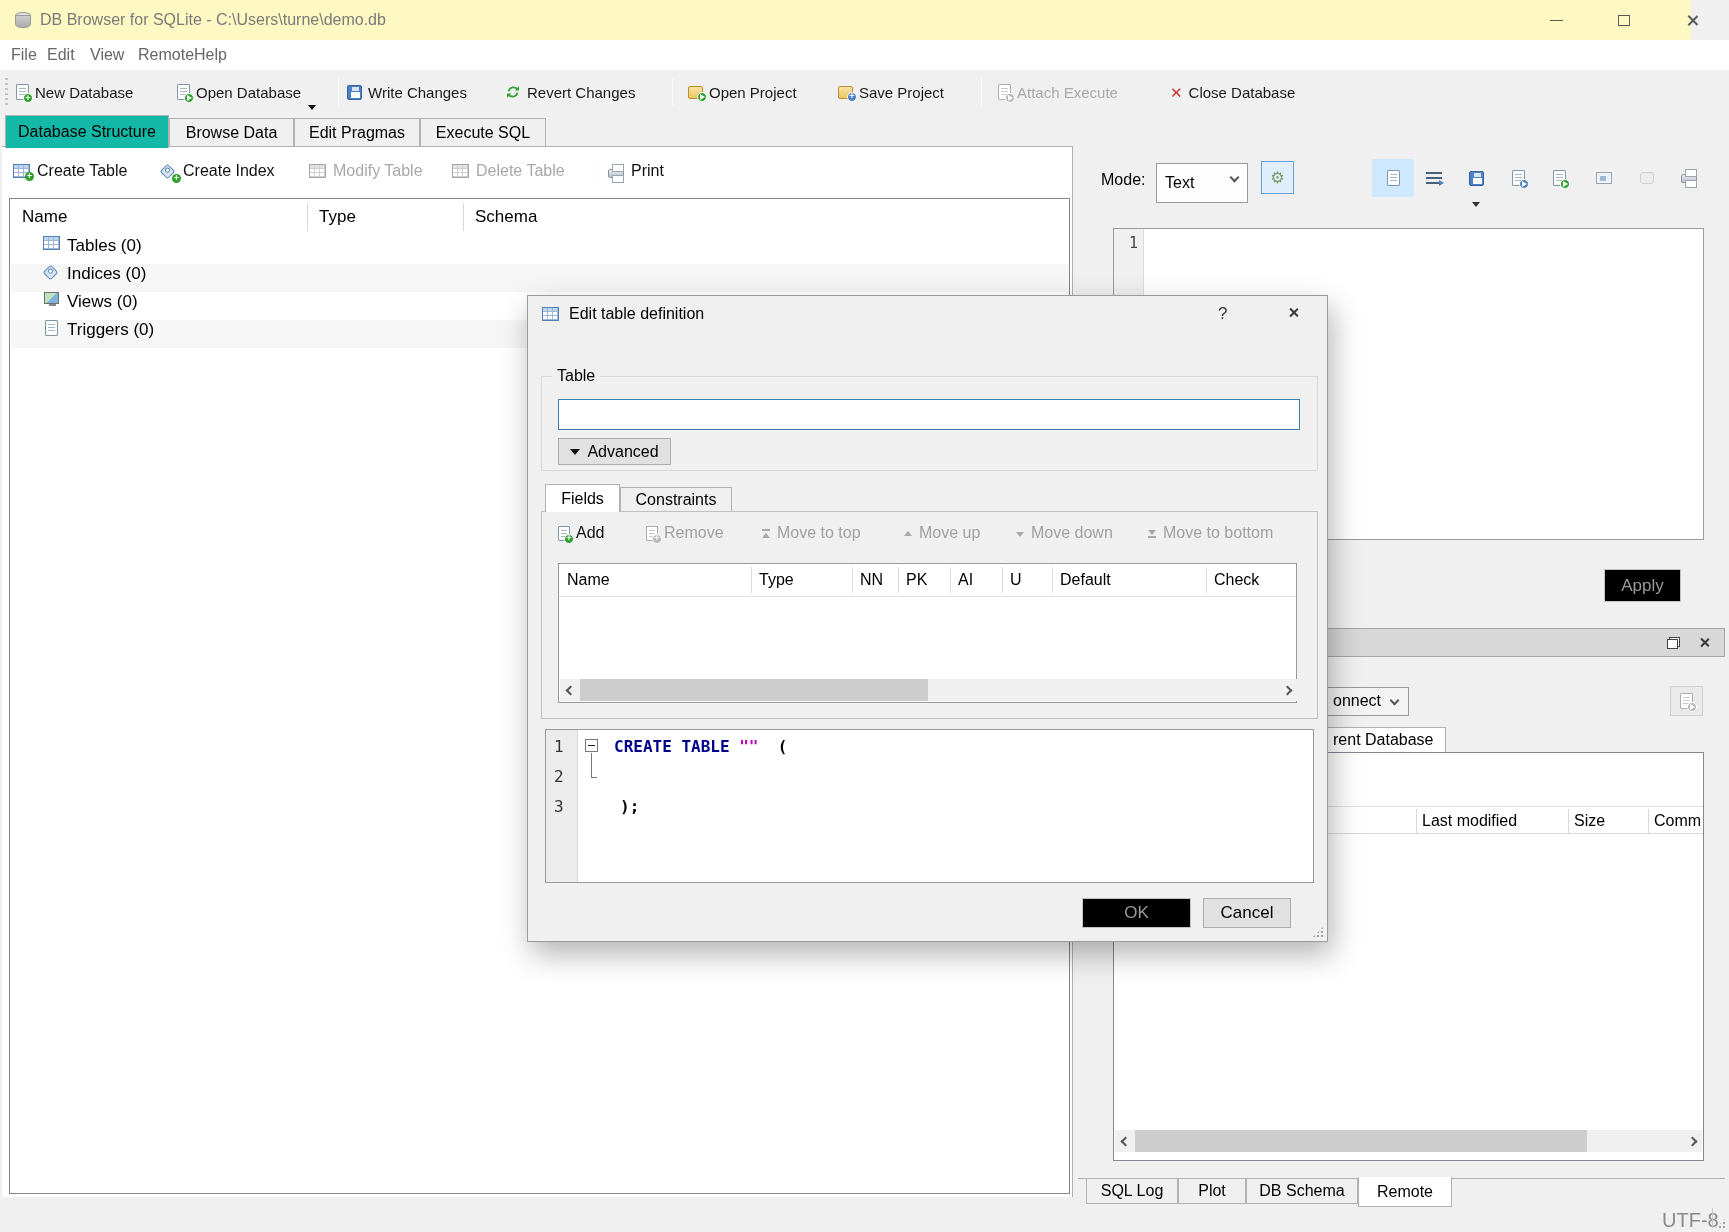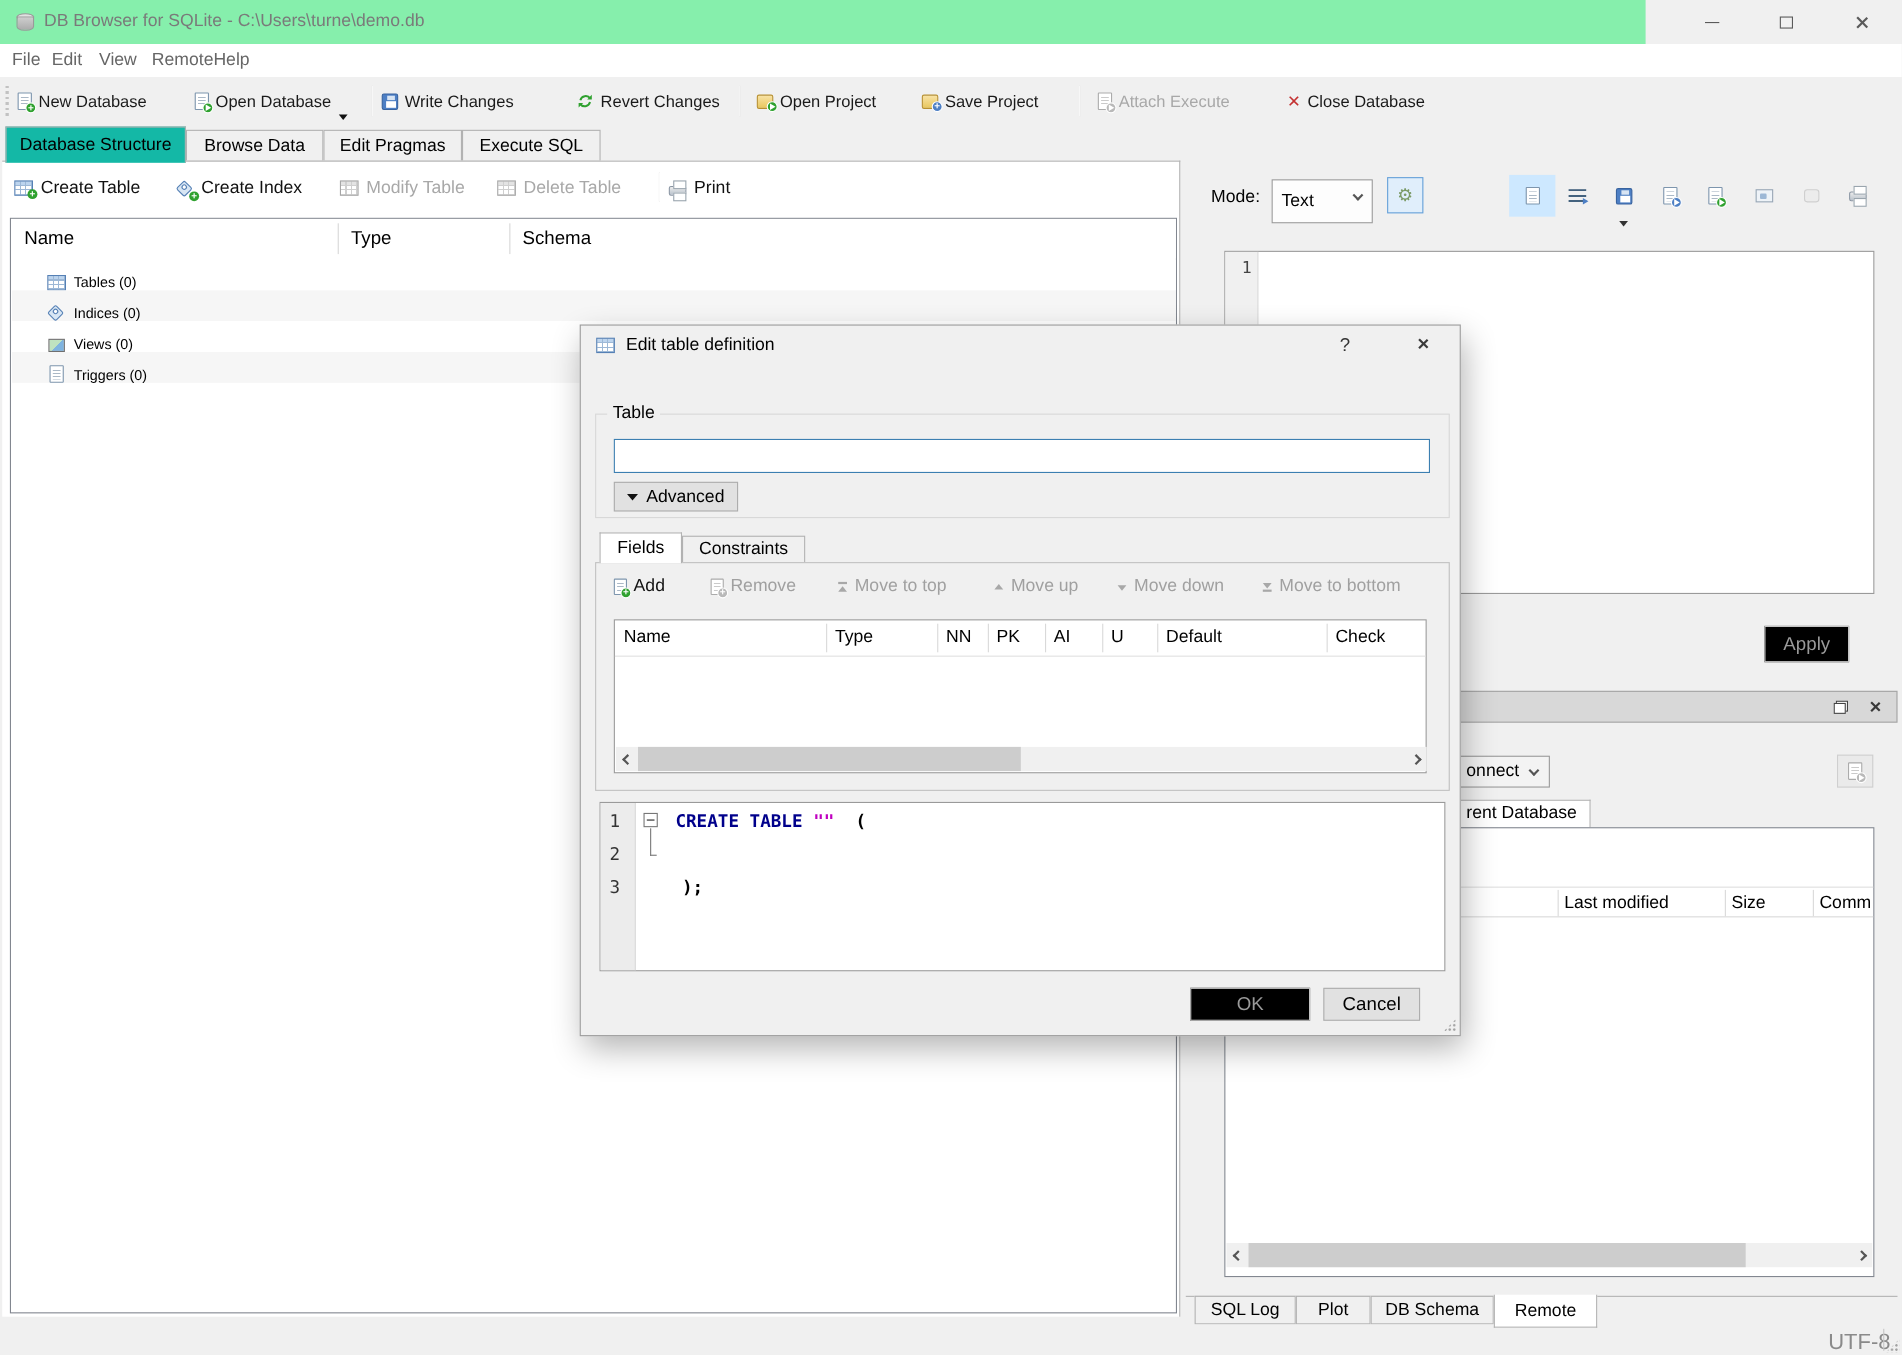--- a/index.html
+++ b/index.html
@@ -2,21 +2,21 @@
 <html><head>
 <meta charset="utf-8">
 <style>
   *{margin:0;padding:0;box-sizing:border-box}
   html,body{background:#e8e8e8}
   #root{position:relative;width:1729px;height:1232px;background:#f0f0f0;
         font-family:"Liberation Sans",sans-serif;color:#000;overflow:hidden}
   .abs{position:absolute}
 
   
-  .titlebar{left:0;top:0;width:1496px;height:40px;background:#86efac}
+  .titlebar{left:0;top:0;width:1691px;height:40px;background:#fef9c3}
   .title-text{left:40px;top:0;height:40px;line-height:40px;font-size:16px;color:#7a7a7a}
   .wbtn{top:0;width:62px;height:40px;display:flex;align-items:center;justify-content:center}
   .g-min{width:13px;height:1px;background:#5a5a5a}
   .g-max{width:12px;height:11px;border:1px solid #5a5a5a}
   .g-x{position:relative;width:13px;height:13px}
   .g-x::before,.g-x::after{content:"";position:absolute;left:6px;top:0;width:1.5px;height:13px;background:#5a5a5a}
   .g-x::before{transform:rotate(45deg)}.g-x::after{transform:rotate(-45deg)}
 
   .menubar{left:0;top:40px;width:1729px;height:30px;background:#ffffff}
   .menu-item{position:absolute;top:0;height:30px;line-height:30px;font-size:16px;color:#666;padding:0 6px}
@@ -95,21 +95,21 @@
   .mtab.active{top:115px;height:33px;background:#14b8a6;border-bottom:none;z-index:3}
   .tabpage{left:2px;top:146px;width:1071px;height:1051px;background:#fff;border-top:1px solid #b2b2b2;border-right:1px solid #b2b2b2}
   .stb{position:absolute;top:155px;height:32px;display:flex;align-items:center;gap:7px;font-size:16px;color:#111}
   .stb.disabled{color:#a8a8a8}
 
   
   .treebox{left:9px;top:198px;width:1061px;height:996px;background:#fff;border:1px solid #828790}
   .tree-hdr{position:absolute;left:0;top:0;width:100%;height:36px;background:#fff;font-size:17px}
   .tree-hdr .col{position:absolute;top:0;height:36px;line-height:36px}
   .tree-hdiv{position:absolute;top:4px;width:1px;height:28px;background:#d8d8d8}
-  .trow{position:absolute;left:1px;width:1058px;height:28px;display:flex;align-items:flex-end;font-size:13px}
+  .trow{position:absolute;left:1px;width:1058px;height:28px;display:flex;align-items:flex-start;font-size:17px}
   .trow .ic{margin-left:30px;width:20px;display:flex;justify-content:center}
   .trow .lbl{margin-left:6px}
 
   
   .dock-title{position:absolute;height:29px;font-size:16px;display:flex;align-items:center}
   .dt1{left:1078px;top:117px;width:647px;background:#f5f5f5;border:1px solid #c3c3c3}
   .dt2{left:1078px;top:628px;width:647px;background:#d8d8d8;border:1px solid #a5a5a5}
   .combo{position:absolute;background:#fdfdfd;border:1px solid #999;display:flex;align-items:center;font-size:16px}
   .btn{display:flex;align-items:center;justify-content:center;font-size:17px;background:#e1e1e1;border:1px solid #adadad}
   .btn.disabled{color:#9a9a9a;background:#000000;border-color:#c4c4c4}
@@ -202,21 +202,21 @@
           <span class="bdg green arr"></span>
         </span>
       <span>Open Database</span>
     </div>
     <span class="abs" style="left:308px;top:26px"><span class="tri-d small"></span></span>
     <span class="vsep" style="left:338px"></span>
     <div class="tb" style="left:347px">
       <span class="i i-floppy"></span>
       <span>Write Changes</span>
     </div>
-    <div class="tb" style="left:524px">
+    <div class="tb" style="left:505px">
       <svg class="i" width="16" height="16" viewBox="0 0 16 16">
         <path d="M12.6 5.6A5 5 0 0 0 3.6 7.2" fill="none" stroke="#2fa12f" stroke-width="1.8"></path>
         <path d="M14 2.2v4.2h-4.2z" fill="#2fa12f"></path>
         <path d="M3.4 10.4a5 5 0 0 0 9-1.6" fill="none" stroke="#2fa12f" stroke-width="1.8"></path>
         <path d="M2 13.8V9.6h4.2z" fill="#2fa12f"></path>
       </svg>
       <span>Revert Changes</span>
     </div>
     <span class="vsep" style="left:672px"></span>
     <div class="tb" style="left:688px">

